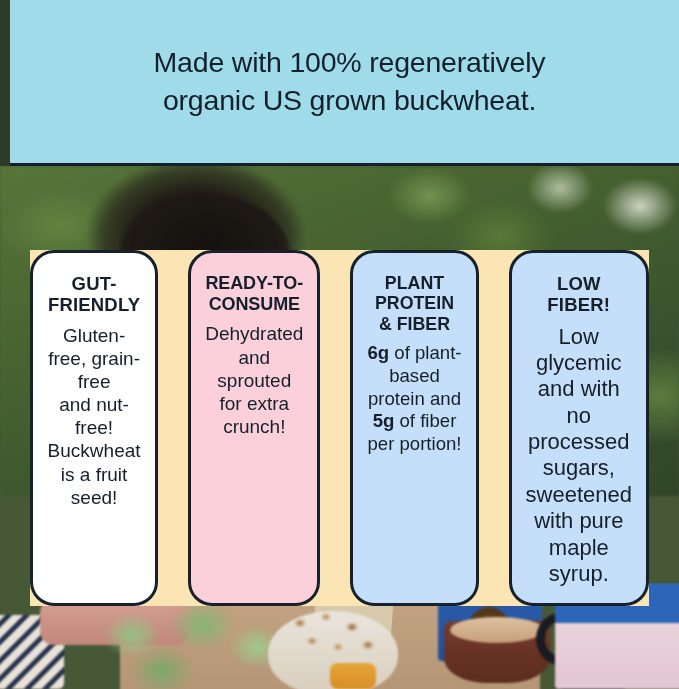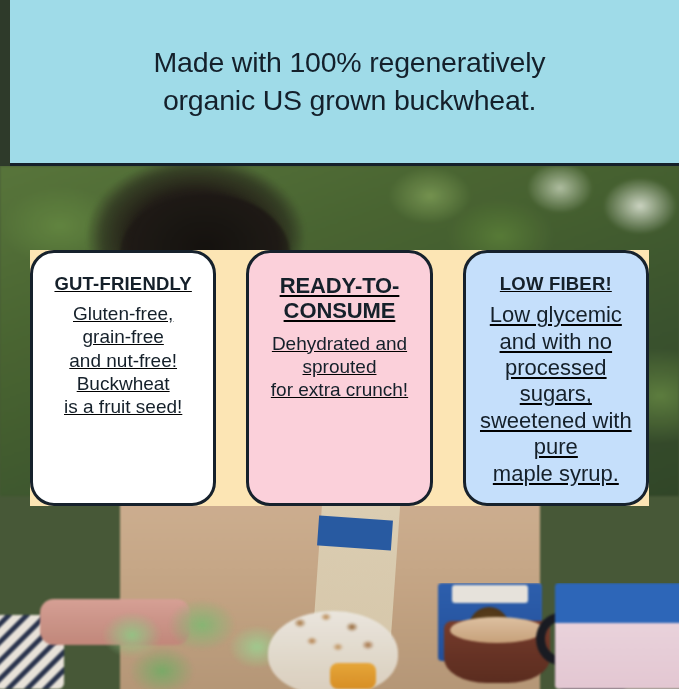--- a/index.html
+++ b/index.html
@@ -150,23 +150,22 @@
     position:absolute;left:0;top:0;width:679px;height:523px;
     background:rgba(0,0,0,0.04);
     pointer-events:none;
   }
 
   
   .cards{
     position:absolute;left:30px;top:250px;
     width:619px;
     display:grid;
-    grid-template-columns:1fr 1fr 1fr;
+    grid-template-columns:1fr 1fr 1fr 1fr;
     gap:18px 30px;
-    text-decoration:underline;
   }
   .card{
     border:3px solid #16212c;
     border-radius:24px;
     box-sizing:border-box;
     padding:14px 14px 16px;
     text-align:center;
     color:#15202a;
     display:flex;flex-direction:column;
     align-items:center;justify-content:flex-start;
@@ -177,21 +176,21 @@
   .card-4{background:#c5dffb;min-height:152px;}
 
   .card-title{
     font-weight:700;
     font-size:18.5px;
     letter-spacing:0.2px;
     margin:6px 0 8px;
     line-height:1.15;
   }
   .card-3 .card-title{font-size:17.8px;letter-spacing:0px;}
-  .card-2 .card-title{font-size:22px;letter-spacing:-0.1px;}
+  .card-2 .card-title{font-size:18px;letter-spacing:-0.1px;}
 
   .card-body{
     font-size:19px;
     line-height:1.22;
     margin:0;
     white-space:pre-line;
     font-weight:400;
   }
   .card-3 .card-body{font-size:18.6px;}
   .card-4 .card-body{font-size:22px;line-height:1.20;}
@@ -246,20 +245,26 @@
 and nut-free! Buckwheat
 is a fruit seed!</div>
     </div>
 
     <div class="card card-2" style="background: rgb(251, 208, 218);">
       <div class="card-title">READY-TO-CONSUME</div>
       <div class="card-body">Dehydrated and sprouted
 for extra crunch!</div>
     </div>
 
+    <div class="card card-3" style="background: rgb(197, 223, 251);">
+      <div class="card-title">PLANT PROTEIN &amp; FIBER</div>
+      <div class="card-body"><b>6g</b> of plant-based
+protein and <b>5g</b> of fiber
+per portion!</div>
+    </div>
 
     <div class="card card-4">
       <div class="card-title">LOW FIBER!</div>
       <div class="card-body">Low glycemic and with no
 processed sugars,
 sweetened with pure
 maple syrup.</div>
     </div>
 
   </div>

